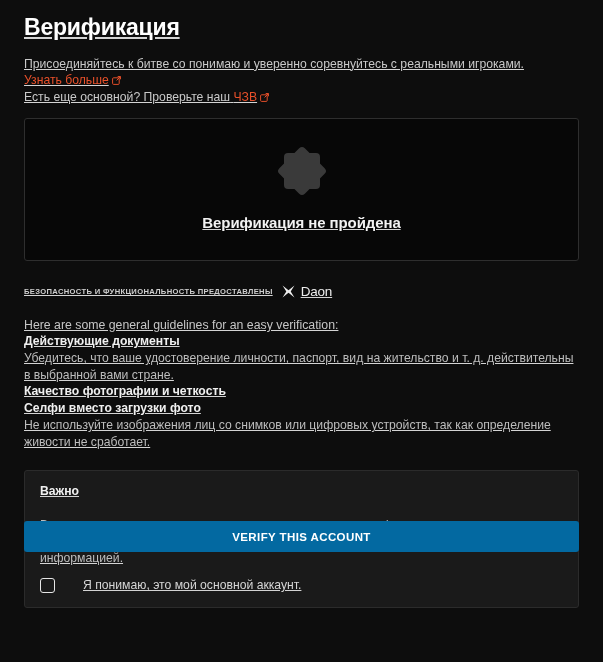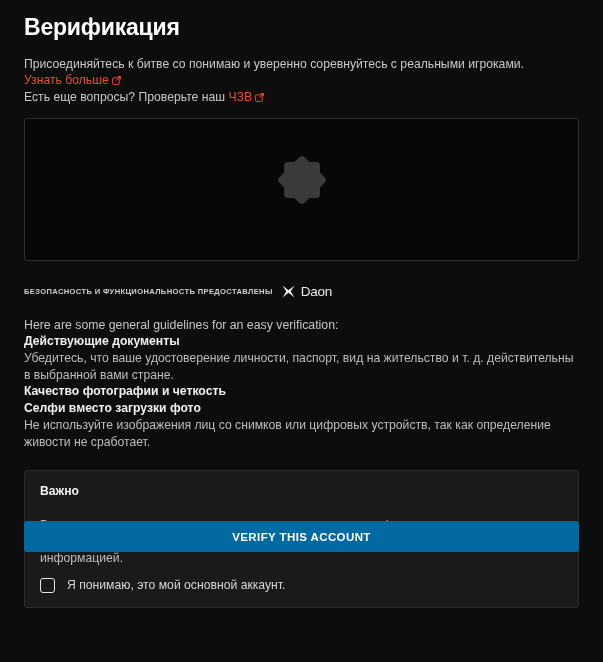--- a/index.html
+++ b/index.html
@@ -15,20 +15,21 @@
     font-family: "Liberation Sans", "DejaVu Sans", sans-serif;
     color: #d4d4d4;
     -webkit-font-smoothing: antialiased;
   }
 
   .page {
     width: 603px;
     height: 564px;
     padding: 0 24px;
     position: relative;
+    text-decoration: underline;
   }
 
   
   .page-title {
     font-size: 23px;
     font-weight: bold;
     color: #ffffff;
     letter-spacing: -0.2px;
     padding-top: 14px;
     line-height: 1.2;
@@ -176,21 +177,21 @@
   .important-body {
     font-size: 12.2px;
     color: #bdbdbd;
     line-height: 16.5px;
   }
 
   .check-row {
     margin-top: 11px;
     display: flex;
     align-items: center;
-    gap: 12px;
+    gap: 28px;
   }
 
   .checkbox {
     width: 15px;
     height: 15px;
     flex: 0 0 15px;
     border: 1.6px solid #e6e6e6;
     border-radius: 3px;
     background: transparent;
     cursor: pointer;
@@ -231,33 +232,34 @@
 
   <h1 class="page-title">Верификация</h1>
 
   <div class="intro">
     <span>Присоединяйтесь к битве со понимаю и уверенно соревнуйтесь с реальными игроками.</span>
     <a class="ext-link" href="#"><span>Узнать больше</span><span class="ext-icon"><svg viewBox="0 0 12 12" width="9" height="9">
             <rect x="0.8" y="2.4" width="8.8" height="8.8" rx="1.3" fill="none" stroke="#e8502a" stroke-width="1.3"></rect>
             <path d="M6.1 5.9 L11 1" stroke="#e8502a" stroke-width="1.3" fill="none"></path>
             <path d="M7.6 0.7 H11.3 V4.4" fill="none" stroke="#e8502a" stroke-width="1.3"></path>
           </svg></span></a><br>
-    <span>Есть еще вопросы? Проверьте наш</span>
+    <span>Есть еще основной? Проверьте наш</span>
     <a class="ext-link" href="#"><span>ЧЗВ</span><span class="ext-icon"><svg viewBox="0 0 12 12" width="9" height="9">
             <rect x="0.8" y="2.4" width="8.8" height="8.8" rx="1.3" fill="none" stroke="#e8502a" stroke-width="1.3"></rect>
             <path d="M6.1 5.9 L11 1" stroke="#e8502a" stroke-width="1.3" fill="none"></path>
             <path d="M7.6 0.7 H11.3 V4.4" fill="none" stroke="#e8502a" stroke-width="1.3"></path>
           </svg></span></a>
   </div>
 
   <div class="status-card">
     <div class="badge-icon">
       <div class="sq"></div>
       <div class="sq rot"></div>
     </div>
+    <div class="status-text">Верификация не пройдена</div>
   </div>
 
   <div class="section-row">
     <div class="provider">
       <span class="provider-label">БЕЗОПАСНОСТЬ И ФУНКЦИОНАЛЬНОСТЬ ПРЕДОСТАВЛЕНЫ</span>
       <span class="daon-logo">
         <svg class="daon-mark" viewBox="0 0 20 20">
           <path d="M3 3 L10 8.6 L17 3 L12.6 10 L17 17 L10 11.4 L3 17 L7.4 10 Z" fill="#ededed"></path>
         </svg>
         <span class="daon-word">Daon</span>

